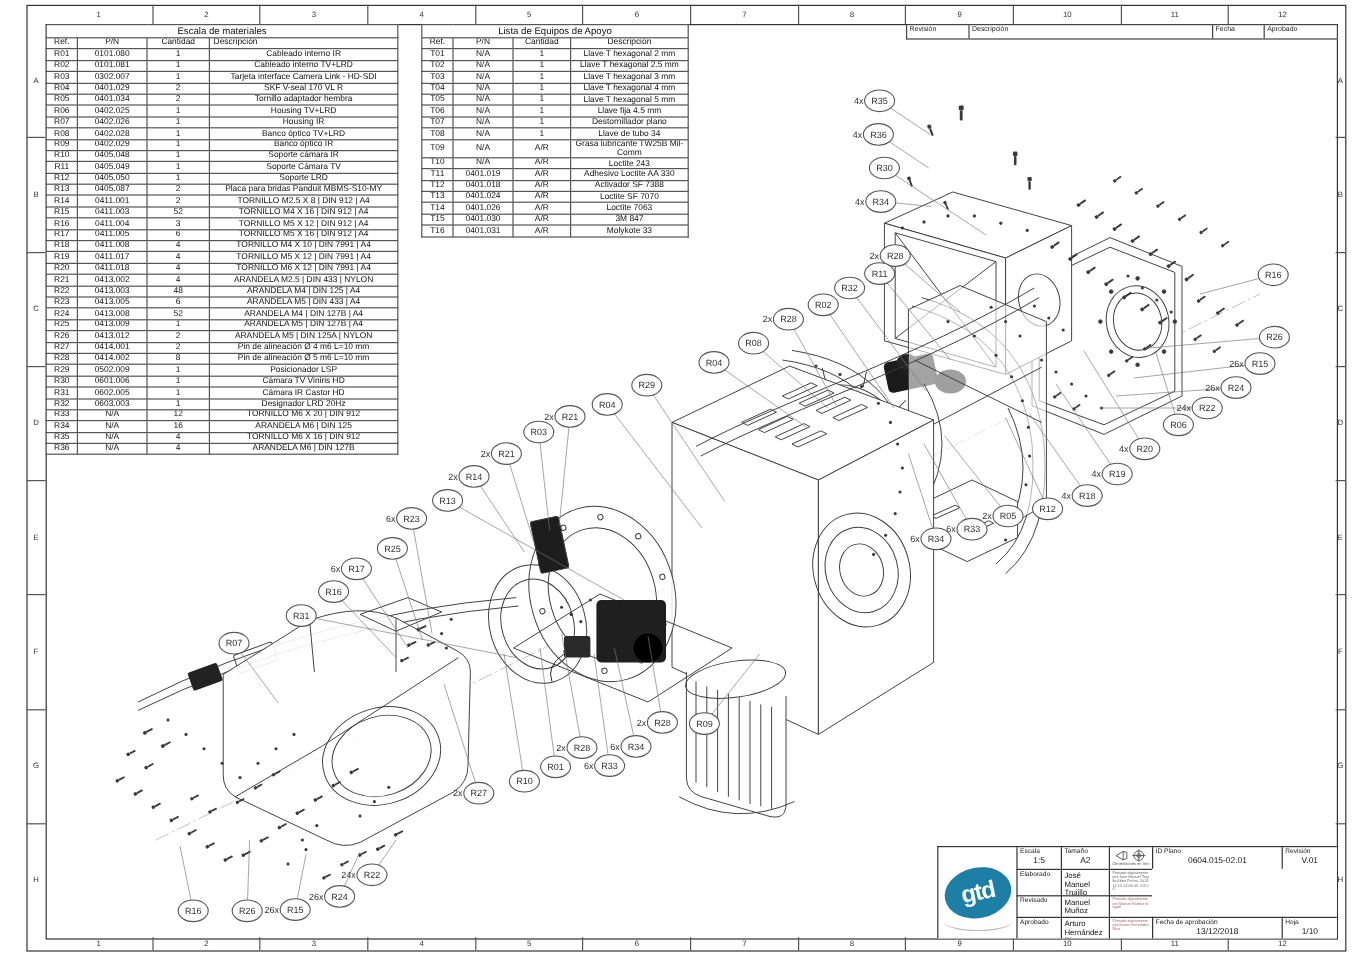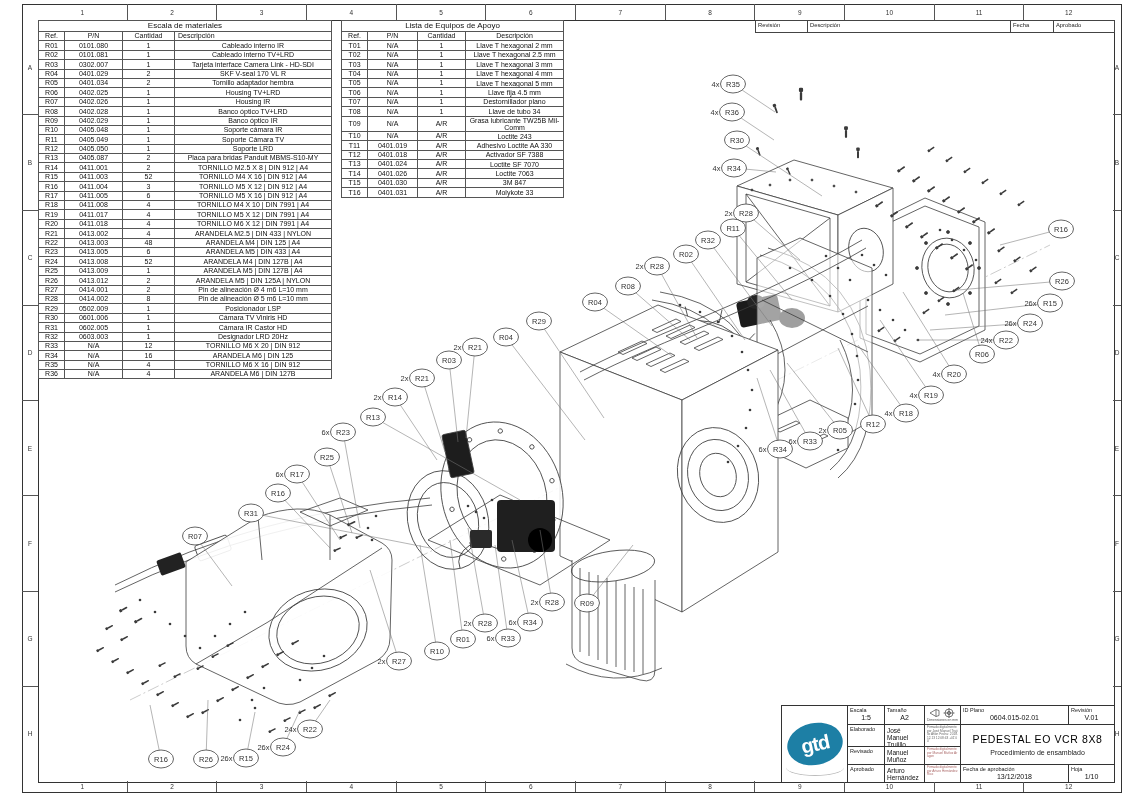--- a/index.html
+++ b/index.html
@@ -915,21 +915,21 @@
 
       <tr>
         <td>R36</td>
         <td>N/A</td>
         <td>4</td>
         <td>ARANDELA M6 | DIN 127B</td>
       </tr>
     </tbody>
 </table>
 
-<table class="btable abs" style="left:341px;top:20px;width:223px;">
+<table class="btable abs" style="left:351px;top:20px;width:223px;">
   <colgroup>
       <col style="width:26px">
       <col style="width:50px">
       <col style="width:48px">
       <col>
     </colgroup>
   <thead>
     <tr>
         <th class="ttl" colspan="4">Lista de Equipos de Apoyo</th>
       </tr>
@@ -1105,24 +1105,20 @@
 
   <div class="tb" style="grid-column:2;grid-row:2;">
       <span class="lab">Elaborado</span>
     </div>
   <div class="tb" style="grid-column:3;grid-row:2;">
       <span class="nm">José Manuel Trujillo Añón</span>
     </div>
   <div class="tb" style="grid-column:4;grid-row:2;">
       <div class="sig">Firmado digitalmente por José Manuel Trujillo Añón Fecha: 2018.12.13 12:08:43 +01'00'</div>
     </div>
-  <div class="tb bigtitle" style="grid-column:5/7;grid-row:2/4;">
-    <span class="t1">PEDESTAL EO VCR 8X8</span>
-    <span class="t2">Procedimiento de ensamblado</span>
-  </div>
 
   <div class="tb" style="grid-column:2;grid-row:3;">
       <span class="lab">Revisado</span>
     </div>
   <div class="tb" style="grid-column:3;grid-row:3;">
       <span class="nm">Manuel Muñoz Aragon</span>
     </div>
   <div class="tb" style="grid-column:4;grid-row:3;">
       <div class="sig red">Firmado digitalmente por Manuel Muñoz Aragon</div>
     </div>

